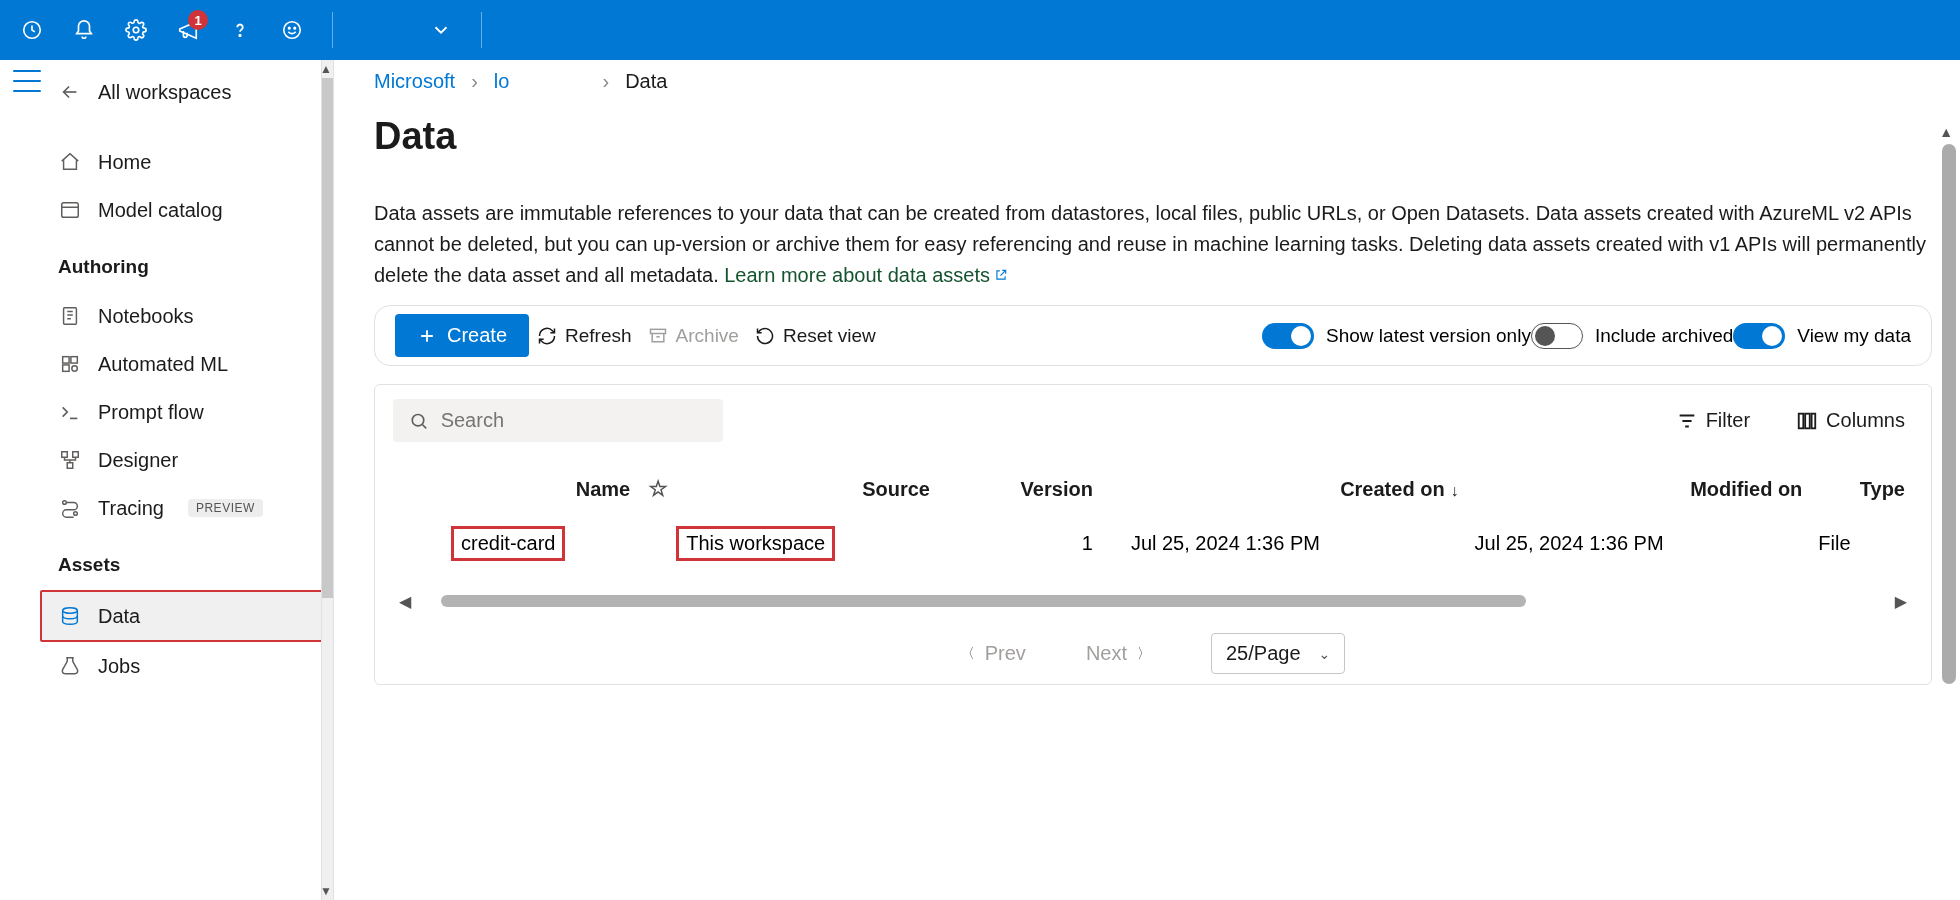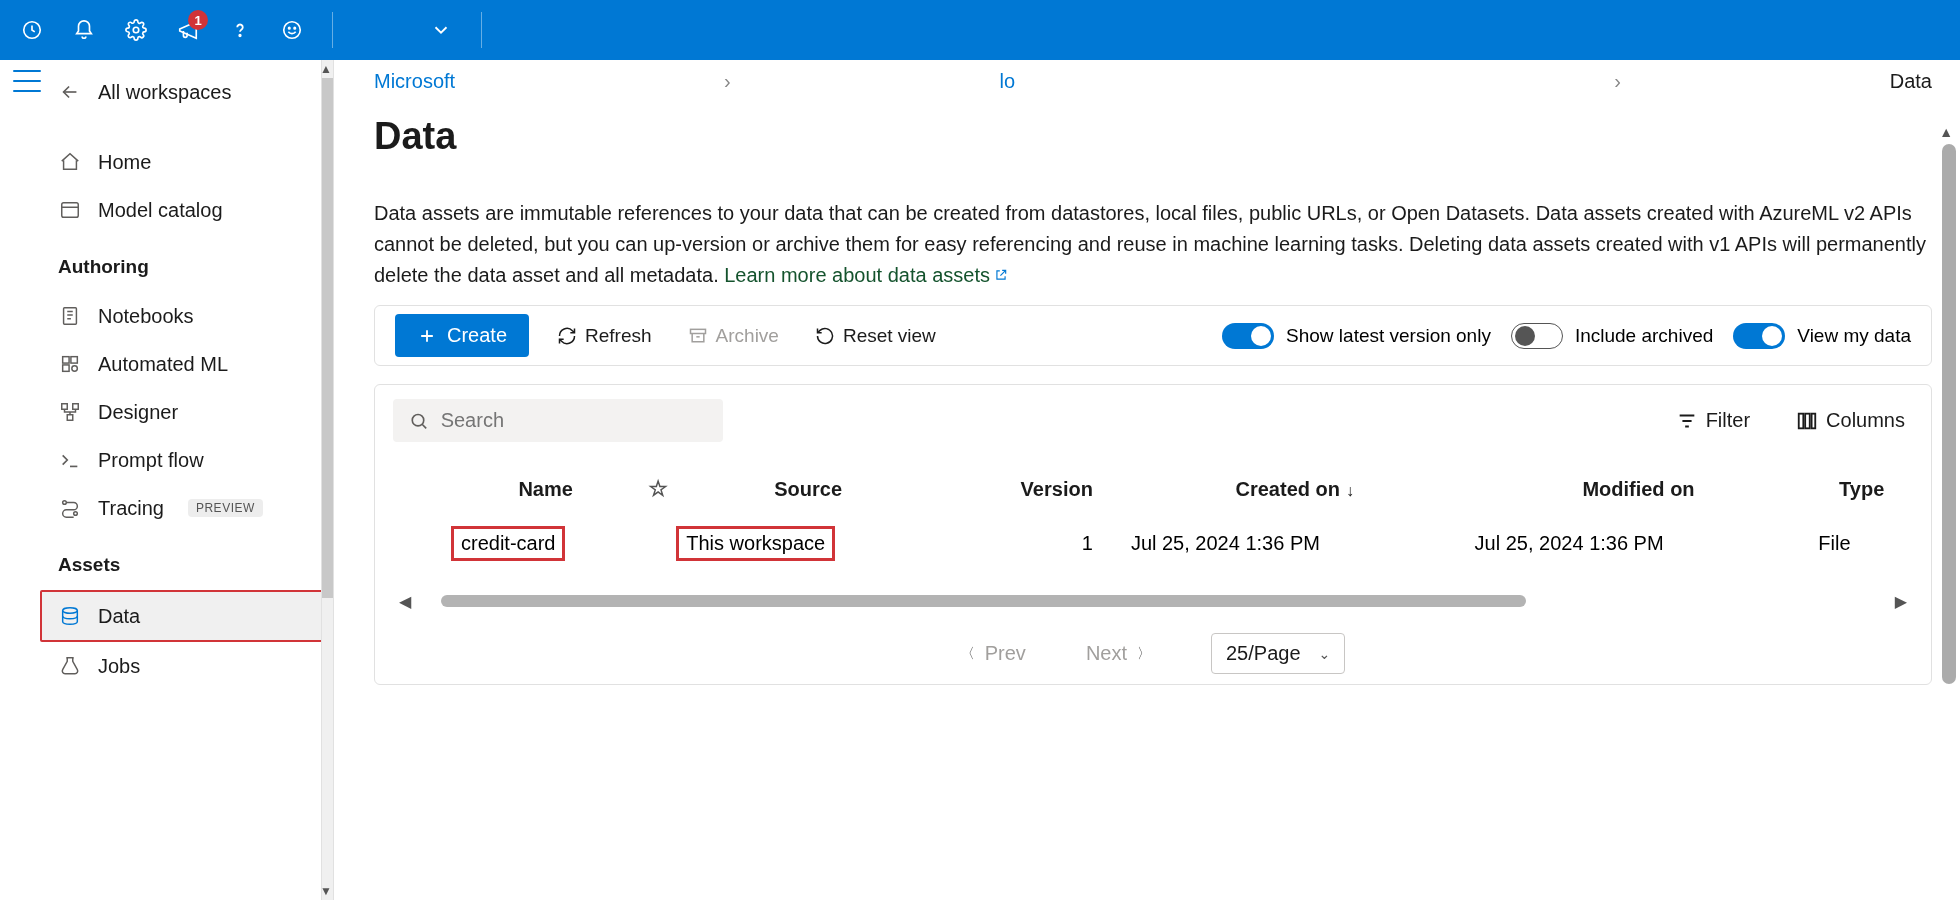--- a/index.html
+++ b/index.html
@@ -33,38 +33,38 @@
   .nav-icon svg { width:22px; height:22px; }
   .nav-section { font-size:19px; font-weight:600; padding: 22px 4px 14px; color:#1b1b1b; }
   .preview-pill { background:#ededed; color:#555; font-size:12px; padding:2px 8px; border-radius:4px; margin-left:8px; letter-spacing:0.5px; }
 
   
   .main { flex:1; padding: 10px 28px 0 40px; overflow:hidden; position:relative; }
   .main-scroll-indicator { position:absolute; right:4px; top:0; width:14px; height:100%; }
   .main-scroll-thumb { width:14px; background:#ababab; border-radius:7px; }
   .main-scroll-arrow { position:absolute; right:3px; font-size:14px; color:#555; }
 
-  .breadcrumb { display:flex; align-items:center; gap:16px; font-size:20px; color:#1b1b1b;justify-content:space-between; }
+  .breadcrumb { display:flex; align-items:center; gap:16px; font-size:20px; color:#1b1b1b; }
   .breadcrumb a { color:#0078d4; text-decoration:none; cursor:pointer; }
   .breadcrumb .sep { color:#888; }
 
   .page-title { font-size:38px; font-weight:700; margin-top:22px; color:#1b1b1b; }
 
   .tabs { display:flex; gap:40px; margin-top:40px; border-bottom:1px solid transparent; align-items:center; font-size:21px; }
   .tab { padding-bottom:12px; cursor:pointer; color:#1b1b1b; position:relative; }
   .tab.active { font-weight:600; }
   .tab.active::after { content:''; position:absolute; left:0; right:0; bottom:-2px; height:4px; background:#0078d4; }
   .tab-highlight { position:absolute; inset:-6px -8px 4px -8px; border:3px solid #d13438; pointer-events:none; }
   .tab .preview-pill { vertical-align:middle; }
 
   .info-text { font-size:20px; color:#1b1b1b; margin-top:40px; line-height:1.55; }
   .info-text a { color:#14532d; text-decoration:none; }
   .ext-icon { display:inline-block; width:14px; height:14px; margin-left:4px; vertical-align:baseline; }
 
-  .toolbar { margin-top:14px; background:#fff; border:1px solid #e1e1e1; border-radius:6px; padding:8px 20px; display:flex; align-items:center; gap:20px; font-size:19px; }
+  .toolbar { margin-top:14px; background:#fff; border:1px solid #e1e1e1; border-radius:16px; padding:8px 20px; display:flex; align-items:center; font-size:19px; }
   .btn-primary { background:#0078d4; color:#fff; border:none; padding:10px 22px; border-radius:4px; font-size:20px; display:flex; align-items:center; gap:10px; cursor:pointer; }
   .btn-primary svg { width:20px; height:20px; }
   .tool-btn { display:flex; align-items:center; gap:8px; cursor:pointer; color:#1b1b1b; padding:6px 8px; }
   .tool-btn.disabled { color:#a19f9d; cursor:not-allowed; }
   .tool-btn svg { width:20px; height:20px; }
   .spacer { flex:1; }
   .toggle-group { display:flex; align-items:center; gap:12px; }
   .toggle { width:52px; height:26px; border-radius:13px; position:relative; cursor:pointer; }
   .toggle.on { background:#0078d4; }
   .toggle.off { background:#fff; border:1px solid #555; }
@@ -75,21 +75,21 @@
   
   .table-card { margin-top:18px; border:1px solid #e1e1e1; border-radius:6px; padding:14px 18px 10px; }
   .table-top { display:flex; align-items:center; }
   .search-box { background:#f3f2f1; border-radius:4px; padding:10px 16px; display:flex; align-items:flex-end; gap:12px; width:330px; }
   .search-box input { border:none; background:transparent; font-size:20px; outline:none; width:100%; }
   .search-box svg { width:22px; height:22px; color:#605e5c; }
   .table-top-actions { margin-left:auto; display:flex; gap:30px; align-items:center; font-size:20px; }
   .table-top-actions .tool-btn svg { width:22px; height:22px; }
 
   table { width:100%; border-collapse:collapse; margin-top:20px; font-size:20px; }
-  th { text-align:center; font-weight:600; padding:14px 8px; color:#1b1b1b; }
+  th { text-align:right; font-weight:600; padding:14px 8px; color:#1b1b1b; }
   td { padding:16px 8px; }
   .star-col { width:40px; text-align:center; }
   .star { color:#555; cursor:pointer; font-size:22px; }
   .link-cell { color:#000000; cursor:pointer; position:relative; display:inline-block; }
   .cell-highlight { position:absolute; inset:-6px -10px; border:3px solid #d13438; pointer-events:none; }
   .sort-arrow { margin-left:6px; font-size:16px; }
   .hscroll { position:relative; height:20px; margin-top:20px; display:flex; align-items:center; }
   .hscroll-track { flex:1; height:12px; background:transparent; position:relative; }
   .hscroll-thumb { position:absolute; left:24px; width:1085px; height:12px; background:#b3b3b3; border-radius:7px; }
   .hscroll-arrow { color:#555; font-size:16px; padding:0 6px; cursor:pointer; }
@@ -215,37 +215,37 @@
               <rect x="4" y="4" width="7" height="7"></rect>
               <rect x="13" y="4" width="7" height="7"></rect>
               <rect x="4" y="13" width="7" height="7"></rect>
               <circle cx="17" cy="17" r="3"></circle>
             </svg>
           </span>
         <span>Automated ML</span>
       </div>
       <div class="nav-item">
         <span class="nav-icon">
+            <svg viewBox="0 0 24 24" fill="none" stroke="currentColor" stroke-width="1.8">
+              <path d="M4 17l5-5-5-5"></path>
+              <path d="M12 19h8"></path>
+            </svg>
+          </span>
+        <span>Prompt flow</span>
+      </div>
+      <div class="nav-item">
+        <span class="nav-icon">
             <svg viewBox="0 0 24 24" fill="none" stroke="currentColor" stroke-width="1.6">
               <rect x="3" y="3" width="6" height="6"></rect>
               <rect x="15" y="3" width="6" height="6"></rect>
               <rect x="9" y="15" width="6" height="6"></rect>
               <path d="M6 9v3h12V9M12 12v3"></path>
             </svg>
           </span>
         <span>Designer</span>
-      </div>
-      <div class="nav-item">
-        <span class="nav-icon">
-            <svg viewBox="0 0 24 24" fill="none" stroke="currentColor" stroke-width="1.8">
-              <path d="M4 17l5-5-5-5"></path>
-              <path d="M12 19h8"></path>
-            </svg>
-          </span>
-        <span>Prompt flow</span>
       </div>
       <div class="nav-item">
         <span class="nav-icon">
             <svg viewBox="0 0 24 24" fill="none" stroke="currentColor" stroke-width="1.6">
               <circle cx="6" cy="6" r="2"></circle>
               <circle cx="18" cy="18" r="2"></circle>
               <path d="M8 6h8a4 4 0 0 1 0 8H8a4 4 0 0 0 0 8h8"></path>
             </svg>
           </span>
         <span>Tracing</span>

